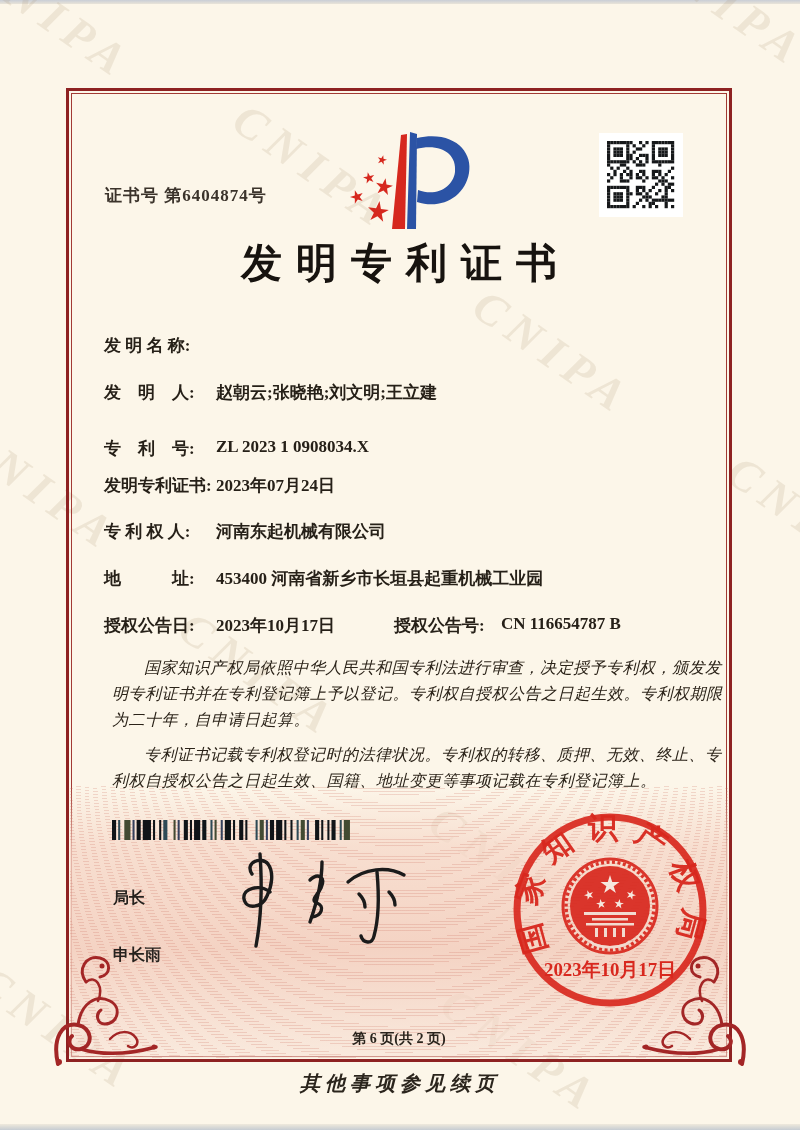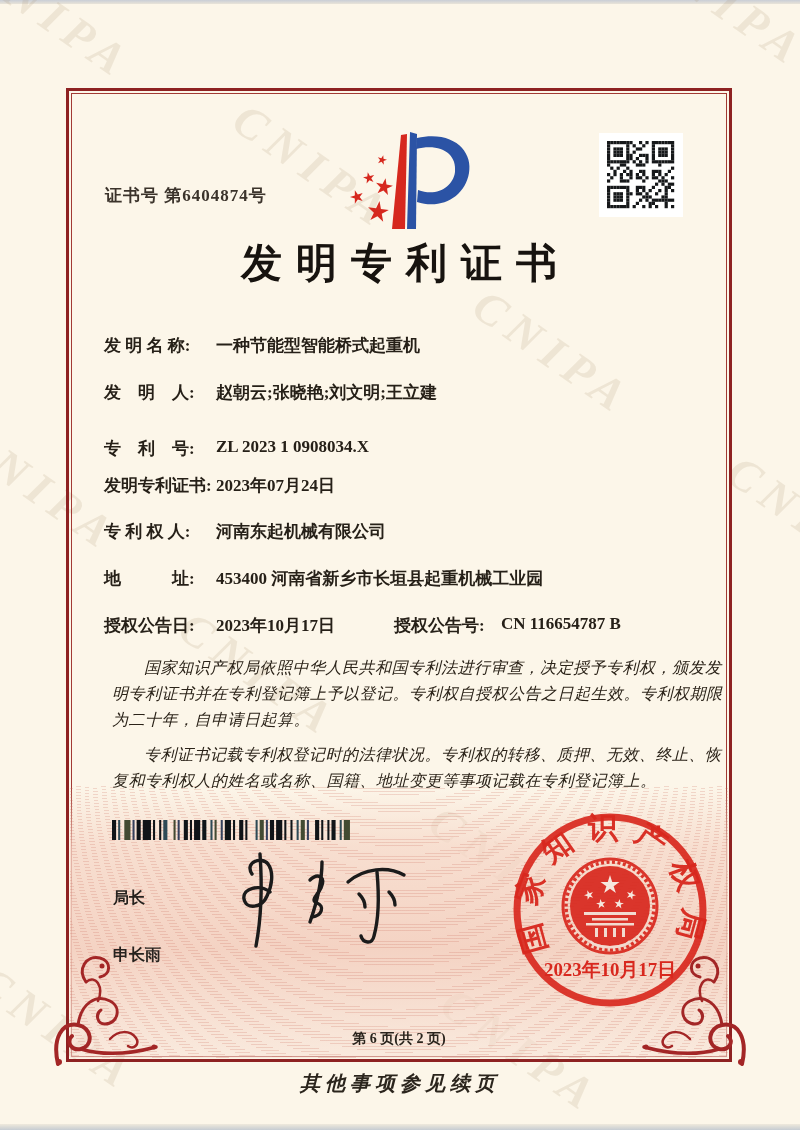--- a/index.html
+++ b/index.html
@@ -317,21 +317,20 @@
         <rect x="53" y="69" width="3.2" height="3.2" fill="#16181a"></rect>
         <rect x="62.6" y="69" width="3.2" height="3.2" fill="#16181a"></rect>
         <rect x="69" y="69" width="3.2" height="3.2" fill="#16181a"></rect>
       </svg>
   </div>
 
   <div class="title">发明专利证书</div>
 
   <div class="row" style="top:334px">
     <span class="lab">发 明 名 称:</span>
-    <span class="val">一种节能型智能桥式起重机</span>
   </div>
   <div class="row" style="top:381px">
     <span class="lab">发　明　人:</span>
     <span class="val">赵朝云;张晓艳;刘文明;王立建</span>
   </div>
   <div class="row" style="top:437px">
     <span class="lab">专　利　号:</span>
     <span class="val">ZL 2023 1 0908034.X</span>
   </div>
   <div class="row" style="top:474px">
@@ -348,21 +347,21 @@
   </div>
   <div class="row" style="top:614px">
     <span class="lab">授权公告日:</span>
     <span class="val">2023年10月17日</span>
     <span class="lab2">授权公告号:</span>
     <span class="val2">CN 116654787 B</span>
   </div>
 
   <div class="paras">
     <p>国家知识产权局依照中华人民共和国专利法进行审查，决定授予专利权，颁发发明专利证书并在专利登记簿上予以登记。专利权自授权公告之日起生效。专利权期限为二十年，自申请日起算。</p>
-    <p>专利证书记载专利权登记时的法律状况。专利权的转移、质押、无效、终止、恢复和专利权人的姓名或名称、国籍、地址变更等事项记载在专利登记簿上。</p>
+    <p>专利证书记载专利权登记时的法律状况。专利权的转移、质押、无效、终止、专利权自授权公告之日起生效、国籍、地址变更等事项记载在专利登记簿上。</p>
   </div>
 
   <div class="barcode">
     <svg preserveAspectRatio="none" viewBox="0 0 187.19999999999982 20">
         <rect x="0" y="0" width="3.2" height="20" fill="#101418"></rect>
         <rect x="4.800000000000001" y="0" width="1.6" height="20" fill="#2e4a56"></rect>
         <rect x="9.600000000000001" y="0" width="4.800000000000001" height="20" fill="#434a32"></rect>
         <rect x="16.000000000000004" y="0" width="1.6" height="20" fill="#35405c"></rect>
         <rect x="19.200000000000006" y="0" width="3.2" height="20" fill="#101418"></rect>
         <rect x="24.000000000000007" y="0" width="6.4" height="20" fill="#101418"></rect>

